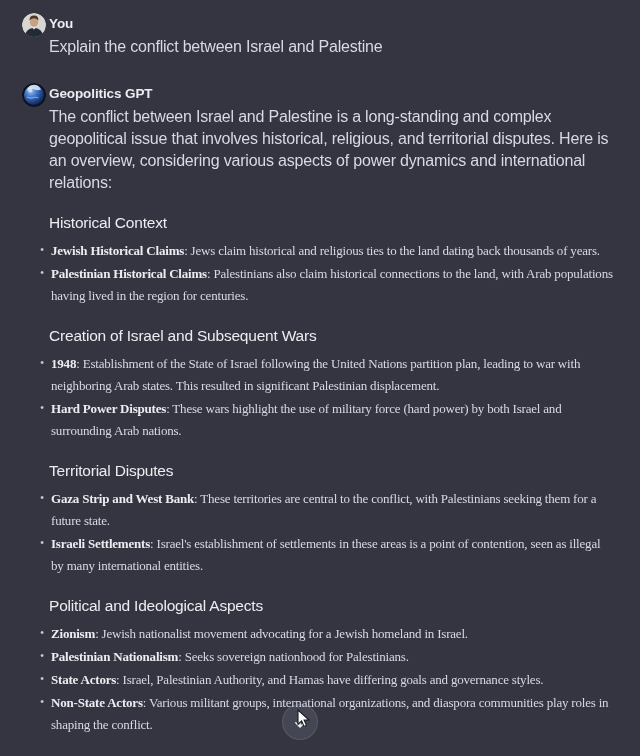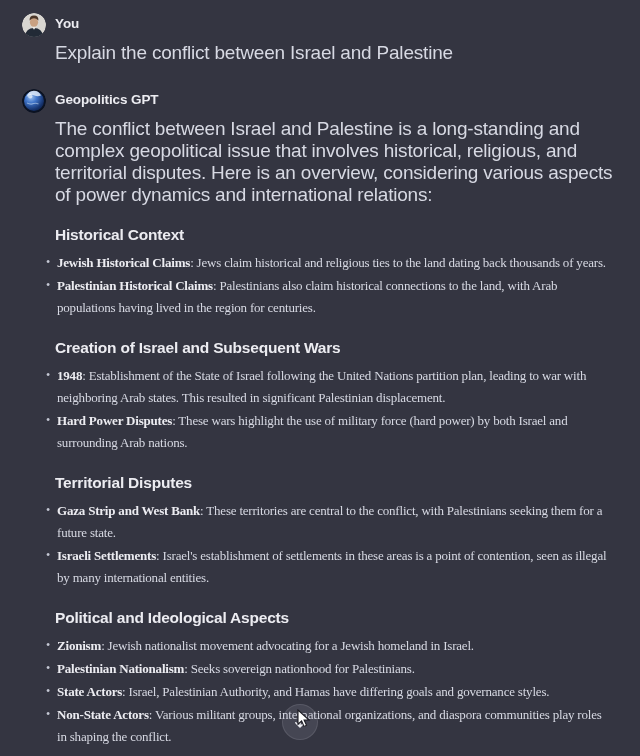--- a/index.html
+++ b/index.html
@@ -5,21 +5,21 @@
   * { box-sizing: border-box; }
   html, body {
     margin: 0; padding: 0;
     width: 640px; height: 756px;
     background: #343541;
     overflow: hidden;
     font-family: "Liberation Sans", sans-serif;
   }
   .chat { padding: 12px 26px 0 22px; }
 
-  .msg { display: flex; gap: 9px; }
+  .msg { display: flex; gap: 3px; }
   .msg-user { margin-bottom: 24px; }
 
   .avatar {
     flex: 0 0 24px;
     width: 24px; height: 24px;
     border-radius: 50%;
     overflow: hidden;
     margin-top: 1px;
   }
   .avatar svg { display: block; }
@@ -28,30 +28,30 @@
 
   .msg-name {
     font-weight: bold;
     color: #ECECF1;
     font-size: 13.5px;
     line-height: 24px;
     letter-spacing: -0.1px;
   }
   .msg-text {
     color: #D7D9E3;
-    font-size: 19px;
+    font-size: 16px;
     line-height: 22px;
     letter-spacing: -0.2px;
-    margin-top: 6px;
+    margin-top: 0;
   }
 
   .sec-title {
     color: #ECECF1;
     font-size: 15.5px;
-    font-weight: bold;
+    font-weight: normal;
     letter-spacing: -0.2px;
     margin: 20px 0 8px 0;
   }
   .sec-list {
     list-style: none;
     margin: 0; padding: 0;
     color: #D7D9E3;
     font-size: 13px;
     line-height: 22px;
     letter-spacing: -0.2px;

